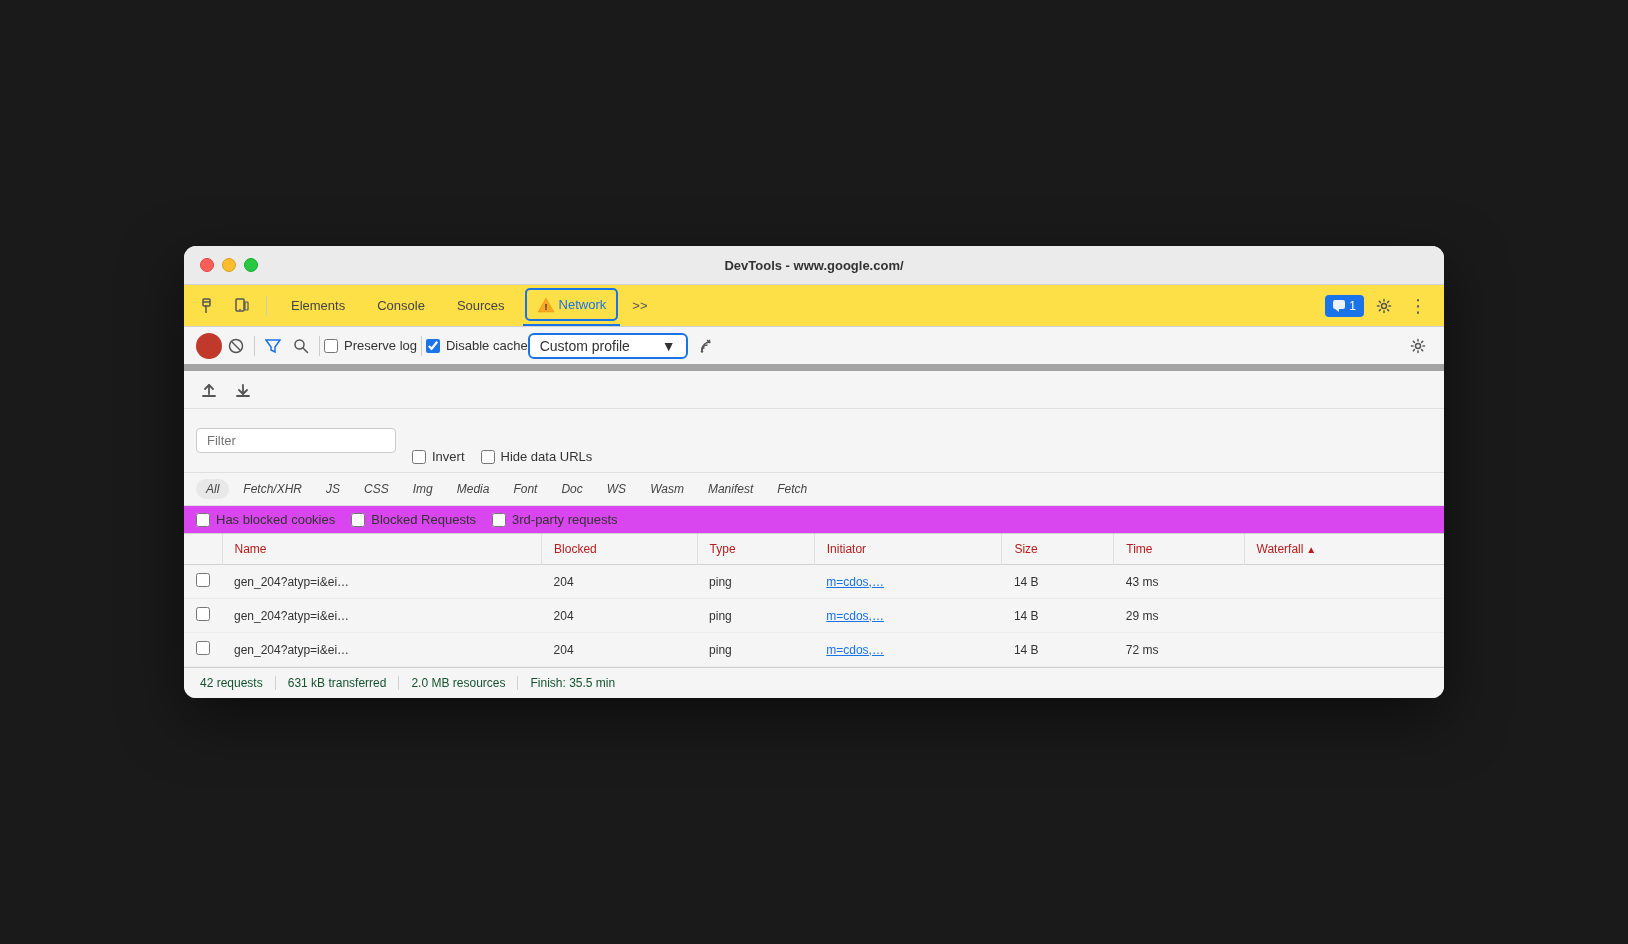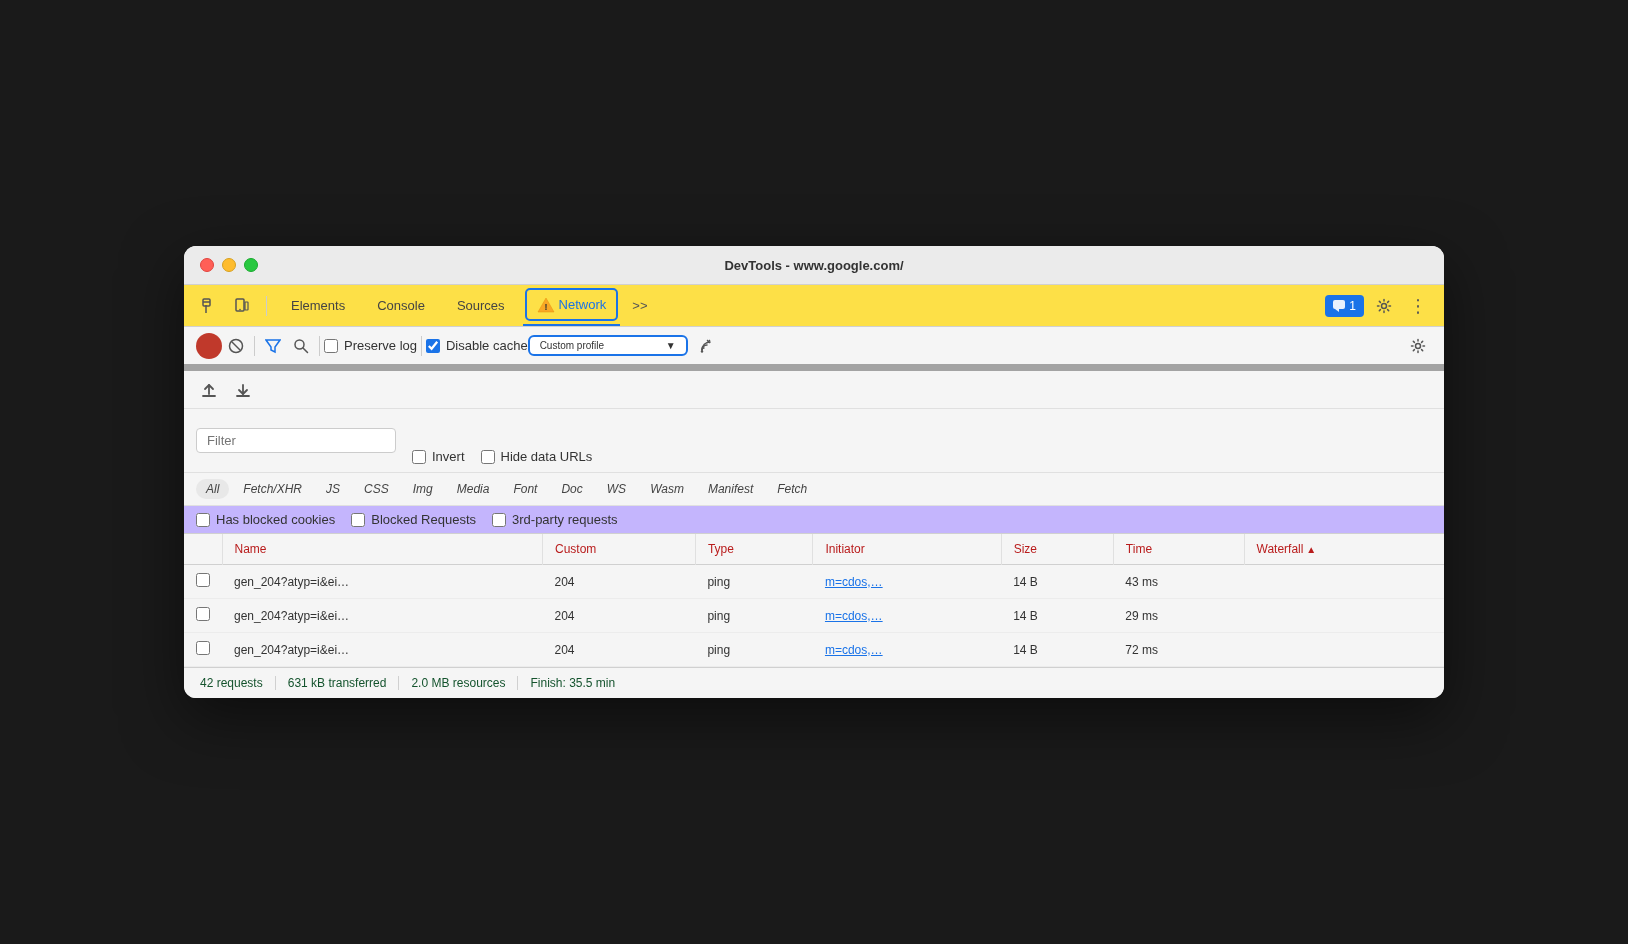--- a/index.html
+++ b/index.html
@@ -214,21 +214,21 @@
     }
 
     .custom-profile-dropdown {
       display: flex;
       align-items: center;
       border: 2.5px solid #1a73e8;
       border-radius: 6px;
       padding: 3px 10px;
       background: white;
       cursor: pointer;
-      font-size: 10px;
+      font-size: 14px;
       color: #333;
       gap: 6px;
       min-width: 160px;
       flex-shrink: 0;
       position: relative;
     }
 
     .wifi-icon-btn {
       width: 28px;
       height: 28px;
@@ -325,21 +325,21 @@
       background: transparent;
       font-style: italic;
     }
     .type-btn.active {
       background: #e8e8e8;
       font-weight: 500;
     }
 
     
     .cookie-filter-row {
-      background: #c4b5fd;
+      background: #d946ef;
       border-bottom: 1px solid #d0d0d0;
       display: flex;
       align-items: center;
       padding: 6px 12px;
       gap: 16px;
     }
 
     
     .network-table {
       width: 100%;
@@ -637,21 +637,21 @@
         <span>3rd-party requests</span>
       </label>
     </div>
 
   <div class="table-container">
     <table class="network-table">
       <thead>
         <tr id="table-header-row">
             <th style="width: 30px;"></th>
         <th>Name</th>
-            <th>Custom</th>
+            <th>Blocked</th>
             <th>Type</th>
             <th>Initiator</th>
             <th>Size</th>
             <th>Time</th>
             <th>Waterfall<span style="font-size: 10px;"> ▲</span></th>
           </tr>
       </thead>
       <tbody id="table-body">
       <tr>
             <td style="width: 30px;"><input type="checkbox" class="row-checkbox" style=""></td>

